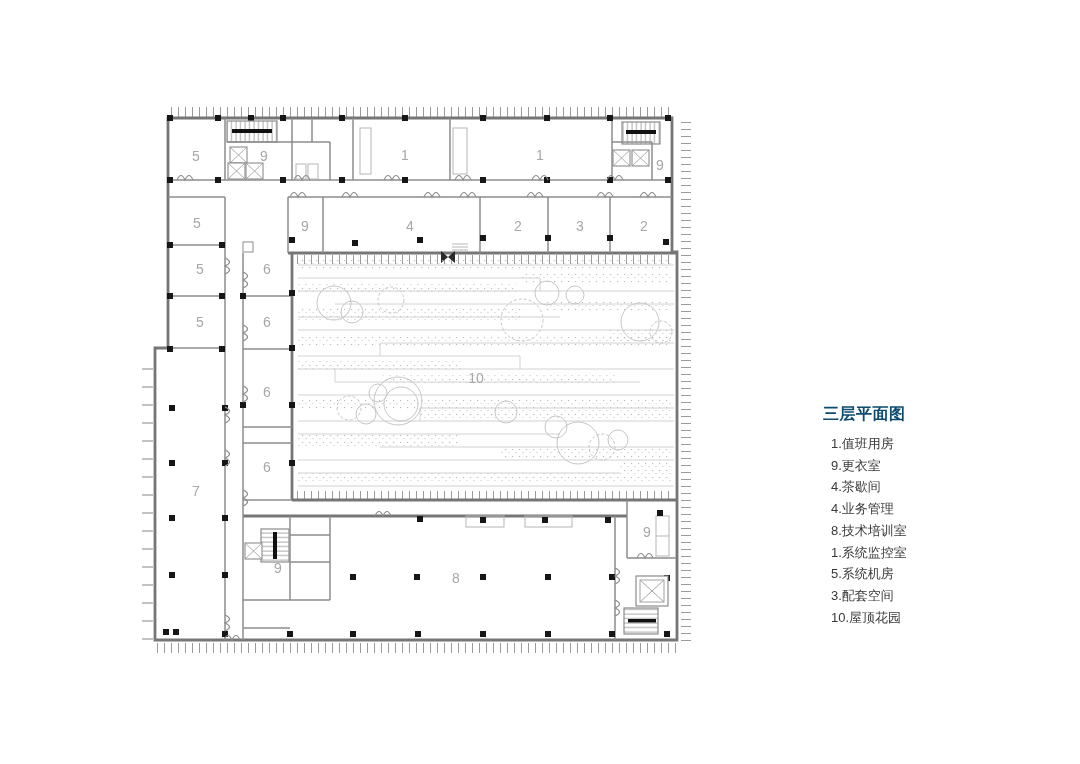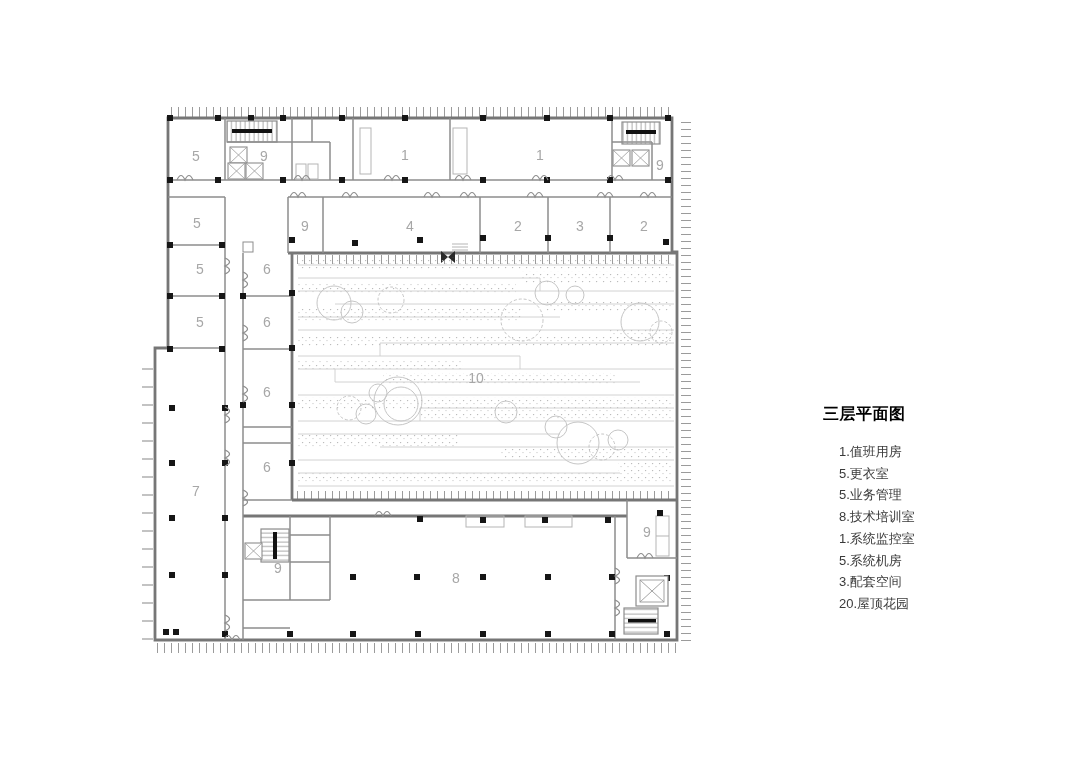--- a/index.html
+++ b/index.html
@@ -2,22 +2,22 @@
 <html><head>
 <meta charset="utf-8">
 <style>
   html,body{margin:0;padding:0;background:#ffffff;}
   #stage{position:relative;width:1080px;height:764px;background:#ffffff;overflow:hidden;
          font-family:"Liberation Sans", sans-serif;}
   #plan-svg{position:absolute;left:0;top:0;}
   .room-num{font-family:"Liberation Sans", sans-serif;font-size:14px;fill:#a7a7a7;}
   .room-num.big{font-size:14px;}
   #legend{position:absolute;left:823px;top:404px;width:230px;color:#3a3a3a;}
-  #legend h2{margin:0 0 8px 0;font-size:16px;font-weight:bold;color:#000000;letter-spacing:0.5px;}
-  #legend ul{list-style:none;margin:16px;padding:0;}
+  #legend h2{margin:0 0 8px 0;font-size:16px;font-weight:bold;color:#0c4a6e;letter-spacing:0.5px;}
+  #legend ul{list-style:none;margin:8px;padding:0;}
   #legend li{font-size:13px;line-height:21.7px;color:#3a3a3a;}
 </style>
 </head>
 <body>
 
 <div id="stage">
 
 <svg id="plan-svg" width="1080" height="764" viewBox="0 0 1080 764" xmlns="http://www.w3.org/2000/svg">
   <defs>
     <pattern id="tickV" width="7" height="9" patternUnits="userSpaceOnUse">
@@ -339,23 +339,24 @@
     <text class="room-num" x="278" y="573">9</text>
     <text class="room-num" x="456" y="583">8</text>
     <text class="room-num" x="647" y="537">9</text>
   </g>
 </svg>
 
 <aside id="legend">
   <h2>三层平面图</h2>
   <ul>
     <li>1.值班用房</li>
-    <li>5.更衣室</li>
-    <li>5.业务管理</li>
+    <li>9.更衣室</li>
+    <li>4.茶歇间</li>
+    <li>4.业务管理</li>
     <li>8.技术培训室</li>
     <li>1.系统监控室</li>
     <li>5.系统机房</li>
     <li>3.配套空间</li>
-    <li>20.屋顶花园</li>
+    <li>10.屋顶花园</li>
   </ul>
 </aside>
 
 </div>
 
 </body></html>

